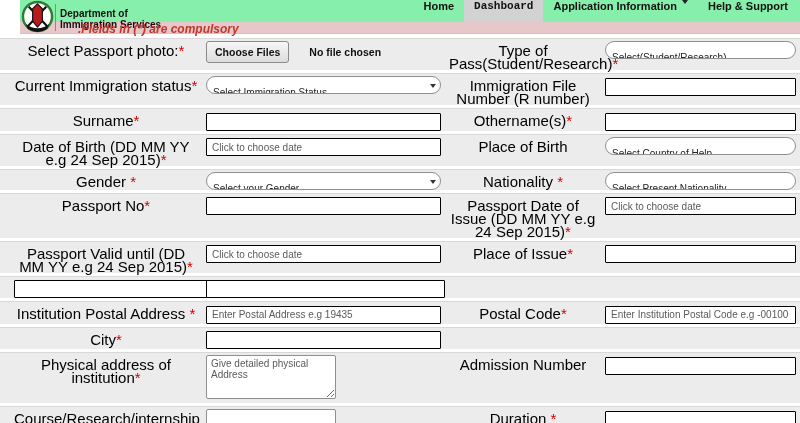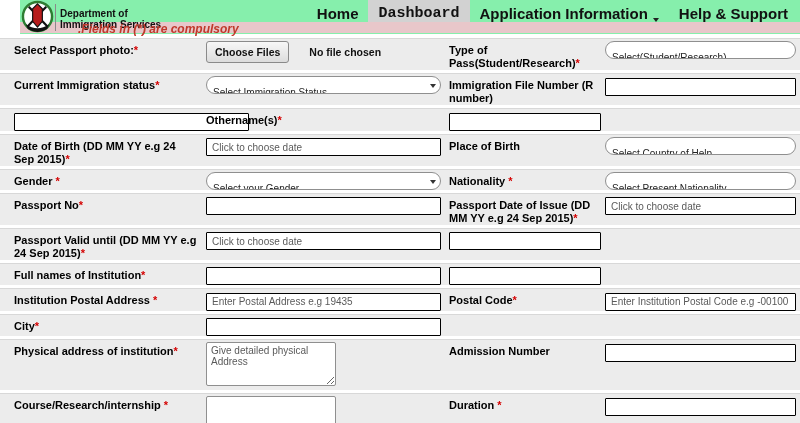--- a/index.html
+++ b/index.html
@@ -6,34 +6,34 @@
   body{
     width:800px;height:423px;overflow:hidden;background:#fff;
     font-family:"Liberation Sans",sans-serif;position:relative;
   }
   
   .header{position:relative;height:34px;background:#86efac;margin-left:20px;}
   .logo{position:absolute;left:1px;top:0;width:33px;height:33px;z-index:5;}
   .brand-divider{position:absolute;left:35px;top:4px;width:1px;height:27px;background:#8a8a8a;z-index:5;}
   .brand{position:absolute;left:40px;top:8px;z-index:4;font-size:10px;font-weight:bold;color:#111;line-height:11px;white-space:nowrap;}
   .nav{position:absolute;right:2px;top:0;height:22px;display:flex;align-items:stretch;z-index:6;}
-  .nav-item{display:flex;align-items:flex-end;padding:0 10px;font-size:15px;font-weight:bold;color:#111;cursor:pointer;white-space:nowrap;}
+  .nav-item{display:flex;align-items:flex-start;padding:0 10px;font-size:11px;font-weight:bold;color:#111;cursor:pointer;white-space:nowrap;}
   .nav-item.active{background:#d2d2d2;font-family:Liberation Mono, monospace;}
   .caret{display:inline-block;width:0;height:0;border-left:3px solid transparent;border-right:3px solid transparent;border-top:4px solid #222;margin-left:5px;}
   .banner{position:absolute;left:0;top:22px;width:800px;height:11px;background:#e8c7ca;z-index:2;}
   .banner-text{position:absolute;left:58px;top:22px;z-index:7;font-size:12px;font-style:italic;font-weight:bold;color:#c0392b;white-space:nowrap;}
   
   .form-area{margin-top:4px;}
   .row{
     display:grid;grid-template-columns:192px 243px 156px 1fr;
     background:#ececec;border-top:1px solid #d8d8d8;
     padding:2px 0 0 14px;margin-bottom:3px;min-height:21px;
     box-sizing:border-box;align-items:start;
   }
-  .lbl{font-size:11px;font-weight:bold;color:#000;line-height:13px;padding:3px 8px 0 0;}
+  .lbl{font-size:15px;font-weight:normal;color:#000;line-height:13px;padding:3px 8px 0 0;text-align:center;}
   .req{color:#d40000;}
   .fld{padding-right:2px;}
   input[type=text]{
     width:235px;height:18px;border:1px solid #000000;border-radius:1px;background:#fff;
     font-family:"Liberation Sans",sans-serif;font-size:10px;color:#333;padding:0 5px;box-sizing:border-box;
   }
   .fld-right input[type=text]{width:calc(100% - 2px);}
   input::placeholder,textarea::placeholder{color:#5a5a5a;opacity:1;font-size:10px;}
   textarea{
     width:130px;height:44px;border:1px solid #8f8f8f;border-radius:2px;background:#fff;
@@ -100,20 +100,21 @@
     </div>
     <div class="row">
       <div class="lbl"><span>Current Immigration status</span><span class="req">*</span></div>
       <div class="fld fld-left">
         <div class="selectbox"><span>Select Immigration Status</span><span class="sel-arrow"></span></div>
       </div>
       <div class="lbl"><span>Immigration File Number (R number)</span></div>
       <div class="fld fld-right"><input type="text" style=""></div>
     </div>
     <div class="row">
+      <div class="lbl"><span>Surname</span><span class="req">*</span></div>
       <div class="fld fld-left"><input type="text" style=""></div>
       <div class="lbl"><span>Othername(s)</span><span class="req">*</span></div>
       <div class="fld fld-right"><input type="text" style=""></div>
     </div>
     <div class="row">
       <div class="lbl"><span>Date of Birth (DD MM YY e.g 24 Sep 2015)</span><span class="req">*</span></div>
       <div class="fld fld-left"><input type="text" placeholder="Click to choose date" style=""></div>
       <div class="lbl"><span>Place of Birth</span></div>
       <div class="fld fld-right">
         <div class="selectbox"><span>Select Country of Help</span></div>
@@ -131,24 +132,24 @@
     </div>
     <div class="row">
       <div class="lbl"><span>Passport No</span><span class="req">*</span></div>
       <div class="fld fld-left"><input type="text" style=""></div>
       <div class="lbl"><span>Passport Date of Issue (DD MM YY e.g 24 Sep 2015)</span><span class="req">*</span></div>
       <div class="fld fld-right"><input type="text" placeholder="Click to choose date" style=""></div>
     </div>
     <div class="row">
       <div class="lbl"><span>Passport Valid until (DD MM YY e.g 24 Sep 2015)</span><span class="req">*</span></div>
       <div class="fld fld-left"><input type="text" placeholder="Click to choose date" style=""></div>
+      <div class="lbl"><span>Place of Issue</span><span class="req">*</span></div>
       <div class="fld fld-right"><input type="text" style=""></div>
     </div>
     <div class="row">
-      <div class="lbl"><span>Full names of Institution</span><span class="req">*</span></div>
       <div class="fld fld-left"><input type="text" style=""></div>
       <div class="fld fld-right"><input type="text" style=""></div>
     </div>
     <div class="row">
       <div class="lbl"><span>Institution Postal Address </span><span class="req">*</span></div>
       <div class="fld fld-left"><input type="text" placeholder="Enter Postal Address e.g 19435" style=""></div>
       <div class="lbl"><span>Postal Code</span><span class="req">*</span></div>
       <div class="fld fld-right"><input type="text" placeholder="Enter Institution Postal Code e.g -00100" style=""></div>
     </div>
     <div class="row">

